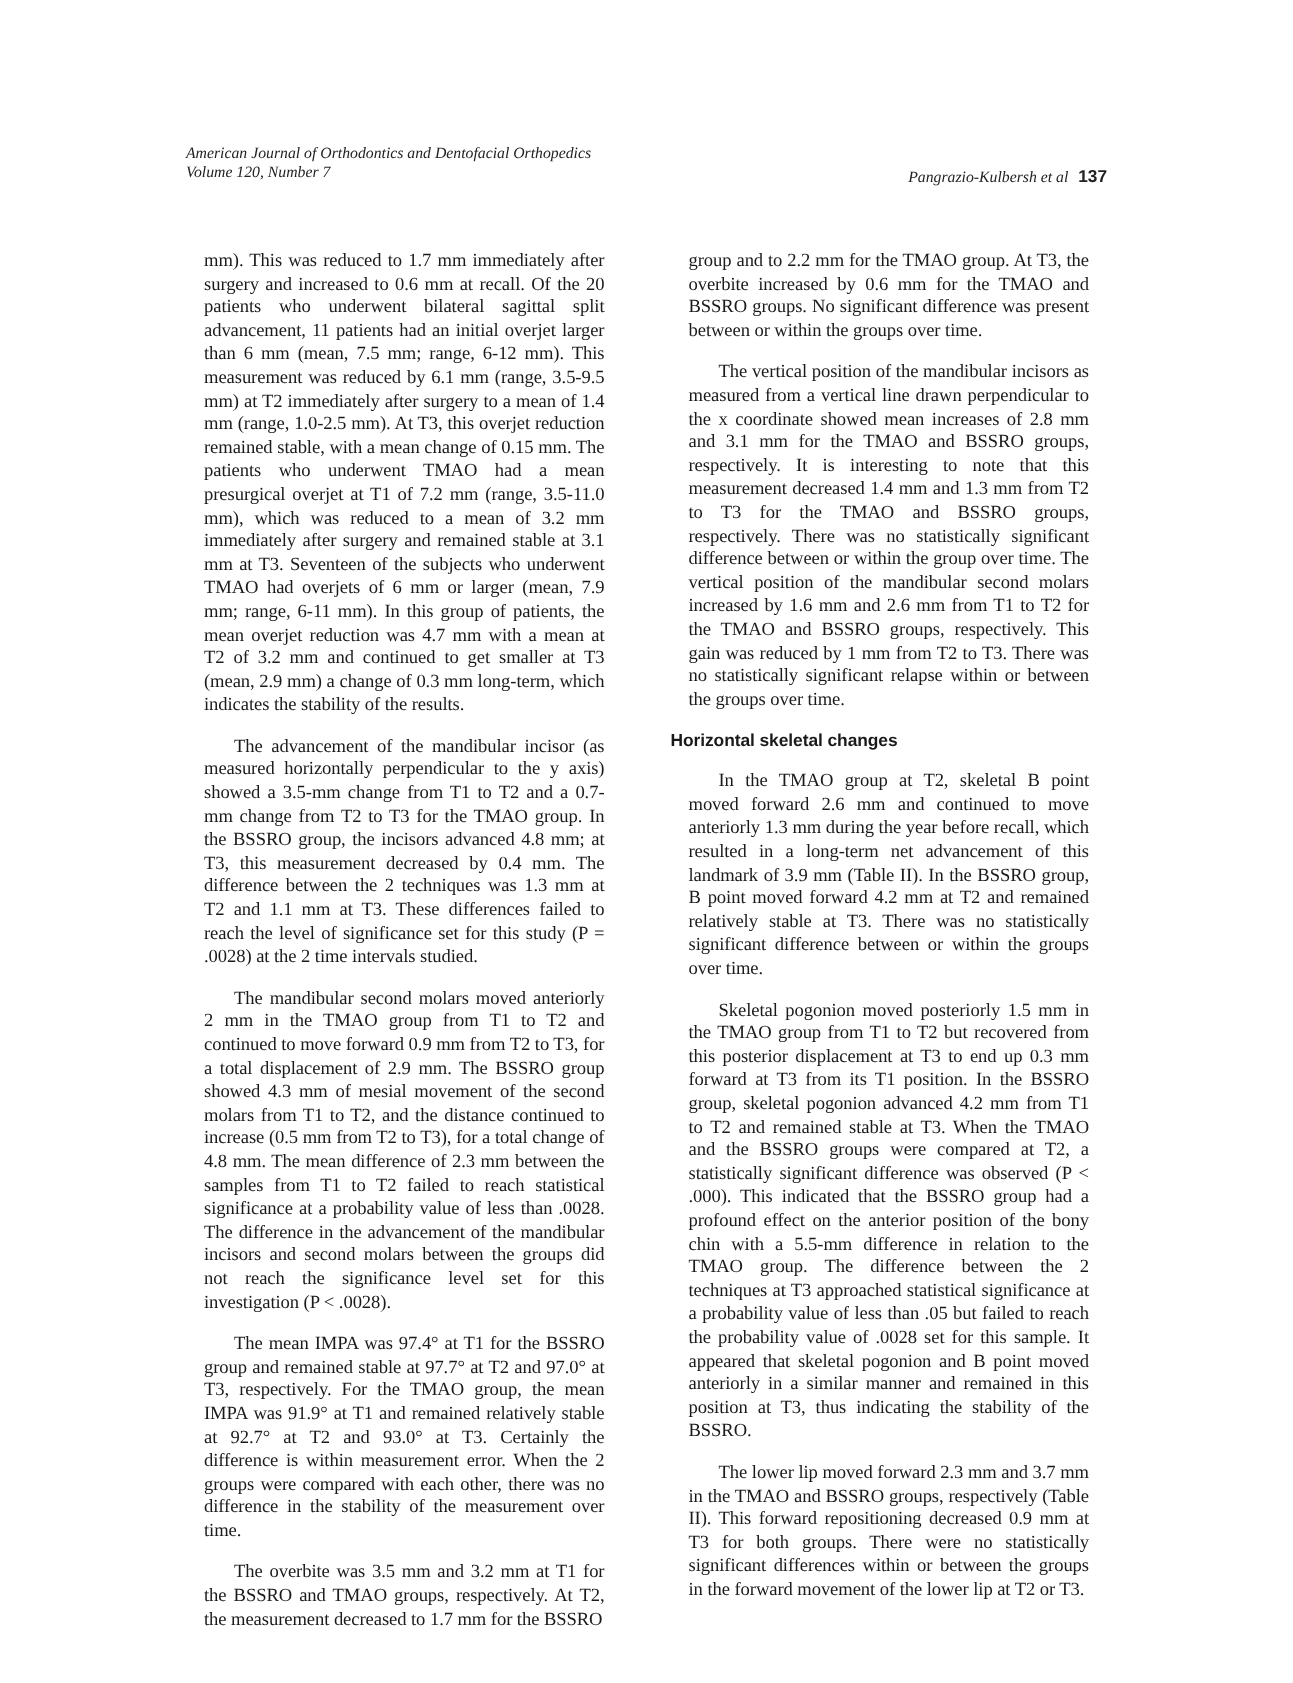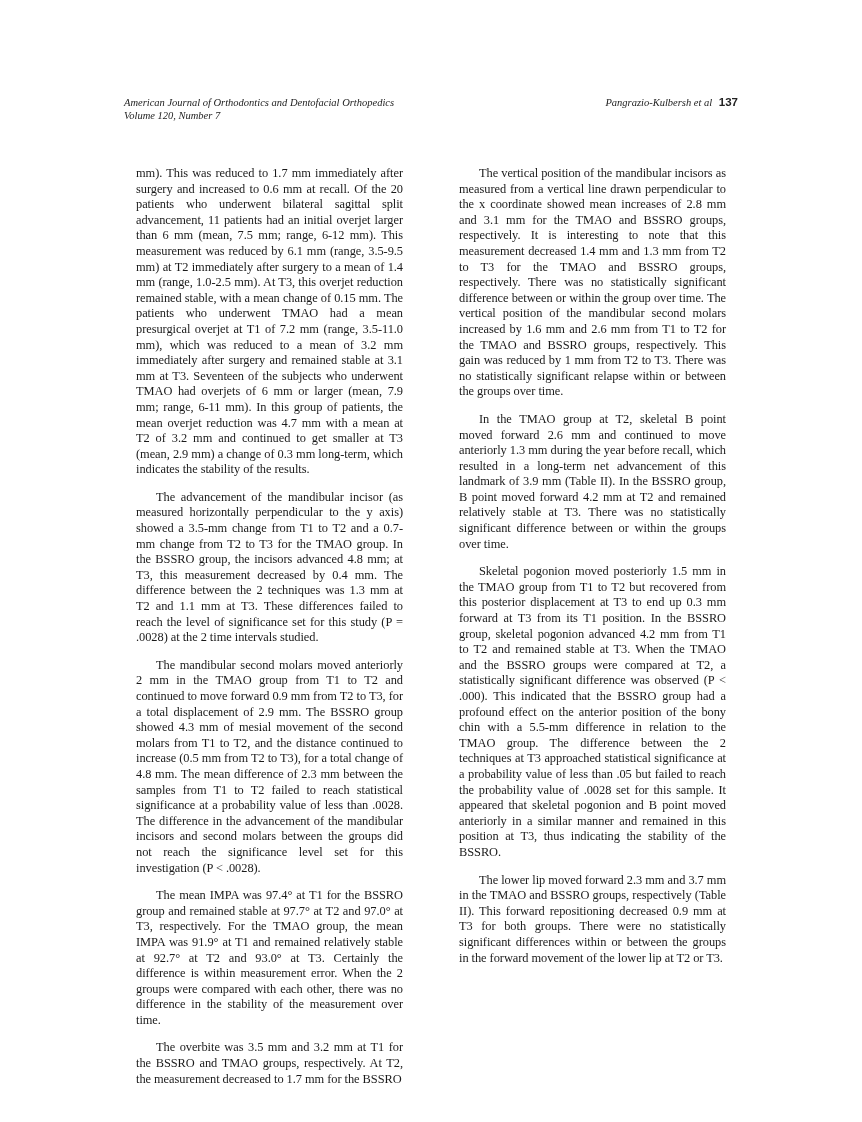--- a/index.html
+++ b/index.html
@@ -1,19 +1,19 @@
 <!DOCTYPE html>
 <html><head>
 <meta charset="utf-8">
 <style>
   html, body { margin: 0; padding: 0; background: #ffffff; }
   body { width: 862px; height: 1122px; position: relative; overflow: hidden; color: #1a1a1a; }
   .running-head { position: absolute; top: 96px; left: 124px; width: 614px; font-family: "Liberation Serif", serif; font-style: italic; font-size: 10.5px; line-height: 13px; color: #222; }
   .rh-left { position: absolute; left: 0; top: 0; }
-  .rh-right { position: absolute; right: 0; top: 0; white-space: nowrap; }
+  .rh-right { position: absolute; right: 0; top: 16px; white-space: nowrap; }
   .page-num { font-family: "Liberation Sans", sans-serif; font-style: normal; font-weight: bold; font-size: 11.5px; margin-left: 4px; }
   .col { position: absolute; top: 154px; width: 291px; font-family: "Liberation Serif", serif; font-size: 12.4px; line-height: 15.6px; text-align: justify; color: #1a1a1a; letter-spacing: -0.05px; }
   .col-left { left: 124px; }
   .col-right { left: 447px; }
   .col p { margin: 12px; text-indent: 0; hyphens: manual; }
   .col p.indent { text-indent: 20px; }
   .col h3 { font-family: "Liberation Sans", sans-serif; font-weight: bold; font-size: 11.6px; line-height: 15px; margin: 10px 0 6px 0; text-align: left; color: #1a1a1a; }
 </style>
 </head>
 <body>
@@ -31,19 +31,21 @@
 
 <section class="col col-left">
   <p>mm). This was reduced to 1.7 mm immediately after surgery and increased to 0.6 mm at recall. Of the 20 patients who underwent bilateral sagittal split advance­ment, 11 patients had an initial overjet larger than 6 mm (mean, 7.5 mm; range, 6-12 mm). This measure­ment was reduced by 6.1 mm (range, 3.5-9.5 mm) at T2 immediately after surgery to a mean of 1.4 mm (range, 1.0-2.5 mm). At T3, this overjet reduction remained stable, with a mean change of 0.15 mm. The patients who underwent TMAO had a mean presurgical overjet at T1 of 7.2 mm (range, 3.5-11.0 mm), which was reduced to a mean of 3.2 mm immediately after surgery and remained stable at 3.1 mm at T3. Seventeen of the subjects who underwent TMAO had overjets of 6 mm or larger (mean, 7.9 mm; range, 6-11 mm). In this group of patients, the mean overjet reduction was 4.7 mm with a mean at T2 of 3.2 mm and continued to get smaller at T3 (mean, 2.9 mm) a change of 0.3 mm long-term, which indicates the stability of the results.</p>
   <p class="indent">The advancement of the mandibular incisor (as measured horizontally perpendicular to the y axis) showed a 3.5-mm change from T1 to T2 and a 0.7-mm change from T2 to T3 for the TMAO group. In the BSSRO group, the incisors advanced 4.8 mm; at T3, this measurement decreased by 0.4 mm. The difference between the 2 techniques was 1.3 mm at T2 and 1.1 mm at T3. These differences failed to reach the level of significance set for this study (P = .0028) at the 2 time intervals studied.</p>
   <p class="indent">The mandibular second molars moved anteriorly 2 mm in the TMAO group from T1 to T2 and continued to move forward 0.9 mm from T2 to T3, for a total dis­placement of 2.9 mm. The BSSRO group showed 4.3 mm of mesial movement of the second molars from T1 to T2, and the distance continued to increase (0.5 mm from T2 to T3), for a total change of 4.8 mm. The mean difference of 2.3 mm between the samples from T1 to T2 failed to reach statistical significance at a probabil­ity value of less than .0028. The difference in the advancement of the mandibular incisors and second molars between the groups did not reach the signifi­cance level set for this investigation (P &lt; .0028).</p>
   <p class="indent">The mean IMPA was 97.4° at T1 for the BSSRO group and remained stable at 97.7° at T2 and 97.0° at T3, respectively. For the TMAO group, the mean IMPA was 91.9° at T1 and remained relatively stable at 92.7° at T2 and 93.0° at T3. Certainly the difference is within measurement error. When the 2 groups were compared with each other, there was no difference in the stability of the measurement over time.</p>
   <p class="indent">The overbite was 3.5 mm and 3.2 mm at T1 for the BSSRO and TMAO groups, respectively. At T2, the measurement decreased to 1.7 mm for the BSSRO</p>
 </section>
 
 <section class="col col-right">
+  <p>group and to 2.2 mm for the TMAO group. At T3, the overbite increased by 0.6 mm for the TMAO and BSSRO groups. No significant difference was present between or within the groups over time.</p>
   <p class="indent">The vertical position of the mandibular incisors as measured from a vertical line drawn perpendicular to the x coordinate showed mean increases of 2.8 mm and 3.1 mm for the TMAO and BSSRO groups, respec­tively. It is interesting to note that this measurement decreased 1.4 mm and 1.3 mm from T2 to T3 for the TMAO and BSSRO groups, respectively. There was no statistically significant difference between or within the group over time. The vertical position of the mandibular second molars increased by 1.6 mm and 2.6 mm from T1 to T2 for the TMAO and BSSRO groups, respectively. This gain was reduced by 1 mm from T2 to T3. There was no statistically significant relapse within or between the groups over time.</p>
 
+  <h3>Horizontal skeletal changes</h3>
   <p class="indent">In the TMAO group at T2, skeletal B point moved forward 2.6 mm and continued to move anteriorly 1.3 mm during the year before recall, which resulted in a long-term net advancement of this landmark of 3.9 mm (Table II). In the BSSRO group, B point moved for­ward 4.2 mm at T2 and remained relatively stable at T3. There was no statistically significant difference between or within the groups over time.</p>
   <p class="indent">Skeletal pogonion moved posteriorly 1.5 mm in the TMAO group from T1 to T2 but recovered from this posterior displacement at T3 to end up 0.3 mm forward at T3 from its T1 position. In the BSSRO group, skele­tal pogonion advanced 4.2 mm from T1 to T2 and remained stable at T3. When the TMAO and the BSSRO groups were compared at T2, a statistically significant difference was observed (P &lt; .000). This indicated that the BSSRO group had a profound effect on the anterior position of the bony chin with a 5.5-mm difference in relation to the TMAO group. The difference between the 2 techniques at T3 approached statistical significance at a probability value of less than .05 but failed to reach the probability value of .0028 set for this sample. It appeared that skeletal pogonion and B point moved anteriorly in a similar manner and remained in this posi­tion at T3, thus indicating the stability of the BSSRO.</p>
 
   <p class="indent">The lower lip moved forward 2.3 mm and 3.7 mm in the TMAO and BSSRO groups, respectively (Table II). This forward repositioning decreased 0.9 mm at T3 for both groups. There were no statistically significant differences within or between the groups in the forward movement of the lower lip at T2 or T3.</p>
 </section>
 
 </body></html>

